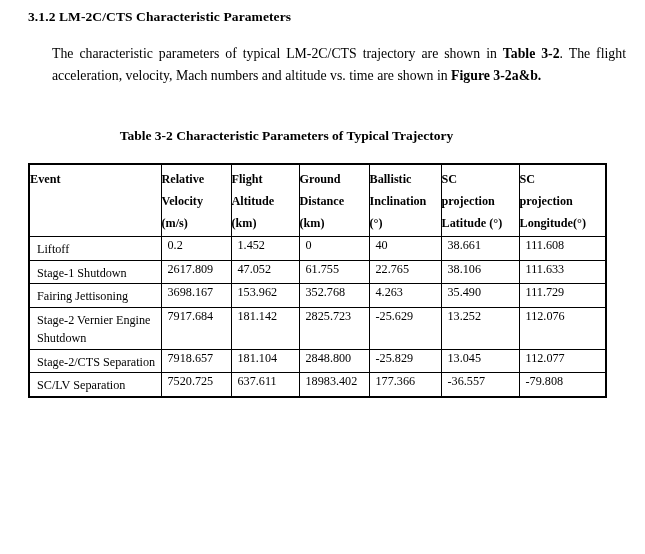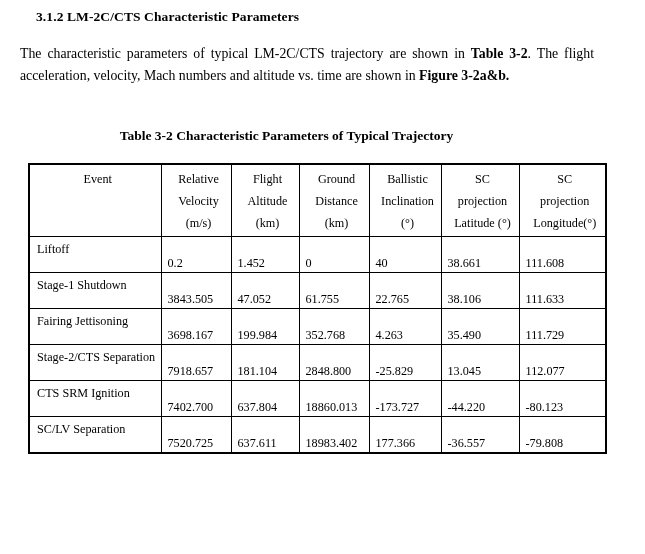--- a/index.html
+++ b/index.html
@@ -15,30 +15,30 @@
     overflow: hidden;
   }
   .page {
     position: relative;
     width: 645px;
     height: 554px;
     background: #ffffff;
   }
   .heading {
     position: absolute;
-    left: 36px;
+    left: 28px;
     top: 9px;
     font-size: 13.5px;
     font-weight: bold;
     letter-spacing: 0.1px;
     white-space: nowrap;
   }
   .para {
     position: absolute;
-    left: 20px;
+    left: 52px;
     top: 43px;
     width: 574px;
     font-size: 13.8px;
     line-height: 21.5px;
     text-align: justify;
   }
   .para .b { font-weight: bold; }
   .caption {
     position: absolute;
     left: 0;
@@ -57,31 +57,31 @@
     table-layout: fixed;
     border: 2px solid #000;
     font-size: 12.2px;
   }
   table.traj th, table.traj td {
     border: 1px solid #000;
     vertical-align: top;
     overflow: hidden;
   }
   table.traj th {
-    text-align: center;
-    font-weight: normal;
-    padding: 3px 2px 2px 7px;
+    text-align: left;
+    font-weight: bold;
+    padding: 3px 2px 2px 0;
     line-height: 22px;
   }
   table.traj td.event {
     padding: 3px 2px 1px 7px;
     line-height: 18.5px;
   }
   table.traj td.val {
-    padding: 19px 2px 1px 6px;
+    padding: 1px 2px 1px 6px;
     line-height: 15px;
     white-space: nowrap;
   }
 </style>
 </head>
 <body>
 
 <div class="page">
 
   <div class="heading">3.1.2 LM-2C/CTS Characteristic Parameters</div>
@@ -142,55 +142,55 @@
           <td class="event">Liftoff</td>
           <td class="val">0.2</td>
           <td class="val">1.452</td>
           <td class="val">0</td>
           <td class="val">40</td>
           <td class="val">38.661</td>
           <td class="val">111.608</td>
         </tr>
         <tr>
           <td class="event">Stage-1 Shutdown</td>
-          <td class="val">3843.505</td>
+          <td class="val">2617.809</td>
           <td class="val">47.052</td>
           <td class="val">61.755</td>
           <td class="val">22.765</td>
           <td class="val">38.106</td>
           <td class="val">111.633</td>
         </tr>
         <tr>
           <td class="event">Fairing Jettisoning</td>
           <td class="val">3698.167</td>
-          <td class="val">199.984</td>
+          <td class="val">153.962</td>
           <td class="val">352.768</td>
           <td class="val">4.263</td>
           <td class="val">35.490</td>
           <td class="val">111.729</td>
+        </tr>
+        <tr>
+          <td class="event">Stage-2 Vernier Engine Shutdown</td>
+          <td class="val">7917.684</td>
+          <td class="val">181.142</td>
+          <td class="val">2825.723</td>
+          <td class="val">-25.629</td>
+          <td class="val">13.252</td>
+          <td class="val">112.076</td>
         </tr>
         <tr>
           <td class="event">Stage-2/CTS Separation</td>
           <td class="val">7918.657</td>
           <td class="val">181.104</td>
           <td class="val">2848.800</td>
           <td class="val">-25.829</td>
           <td class="val">13.045</td>
           <td class="val">112.077</td>
         </tr>
         <tr>
-          <td class="event">CTS SRM Ignition</td>
-          <td class="val">7402.700</td>
-          <td class="val">637.804</td>
-          <td class="val">18860.013</td>
-          <td class="val">-173.727</td>
-          <td class="val">-44.220</td>
-          <td class="val">-80.123</td>
-        </tr>
-        <tr>
           <td class="event">SC/LV Separation</td>
           <td class="val">7520.725</td>
           <td class="val">637.611</td>
           <td class="val">18983.402</td>
           <td class="val">177.366</td>
           <td class="val">-36.557</td>
           <td class="val">-79.808</td>
         </tr>
       </tbody>
   </table>

